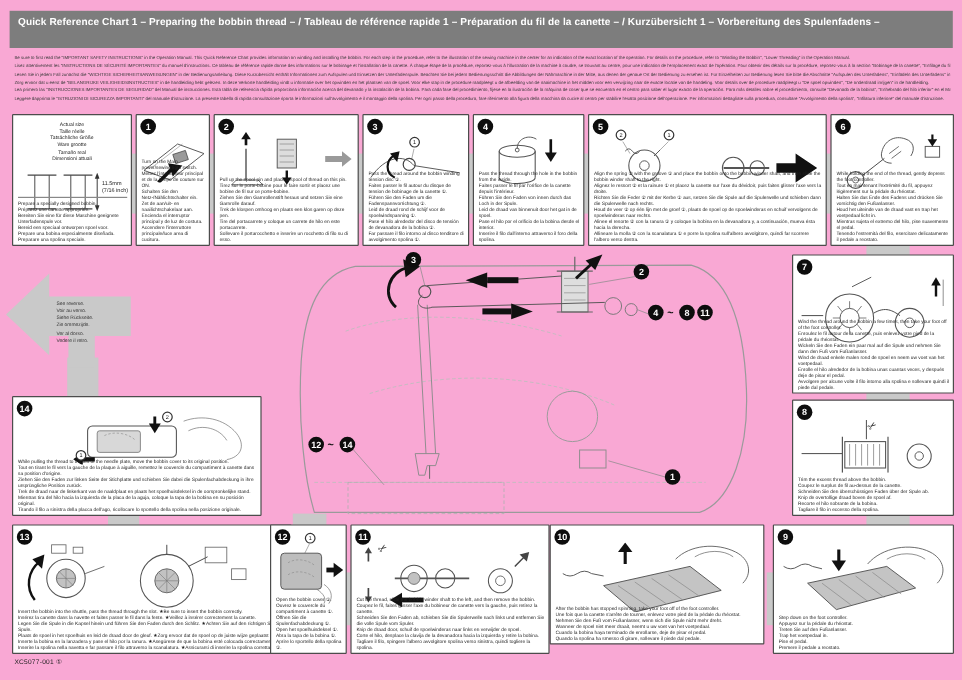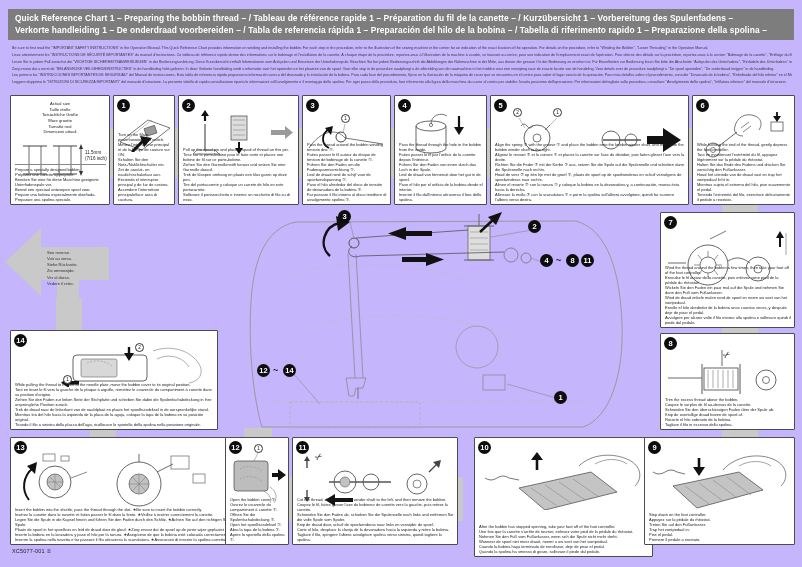--- a/index.html
+++ b/index.html
@@ -1,17 +1,17 @@
 <!DOCTYPE html>
 <html><head>
 <meta charset="utf-8">
 <style>
   html,body { margin:0; padding:0; background:#ffffff; }
   .sheet {
-    position:relative; width:802px; height:567px; background:#c4b5fd;
+    position:relative; width:802px; height:567px; background:#f9a8d4;
     font-family:"Liberation Sans", sans-serif; overflow:hidden;
     -webkit-text-size-adjust:none;
   }
   .hdr {
     position:absolute; left:8px; top:9px; width:786px; height:31px;
     background:#7d7d7d; color:#ffffff; box-sizing:border-box;
     padding:3px 7px 0 7px; font-size:8.4px; font-weight:bold; line-height:1.45;
     letter-spacing:0.1px;
   }
   .hdr .cl { white-space:nowrap; overflow:hidden; }
@@ -59,21 +59,20 @@
   .scissors { position:absolute; font-size:9px; color:#333; transform:rotate(-35deg); z-index:2; }
   svg { display:block; }
 </style>
 </head>
 <body>
 
 <div class="sheet">
 
   <div class="hdr">
     <div class="cl">Quick Reference Chart 1  – Preparing the bobbin thread – / Tableau de référence rapide 1  – Préparation du fil de la canette – / Kurzübersicht 1  – Vorbereitung des Spulenfadens –</div>
-    <div class="cl">Verkorte handleiding 1  – De onderdraad voorbereiden – / Tabla de referencia rápida 1  – Preparación del hilo de la bobina – / Tabella di riferimento rapido 1  – Preparazione della spolina –</div>
   </div>
 
   <div class="intro">
       <div class="cl">Be sure to first read the "IMPORTANT SAFETY INSTRUCTIONS" in the Operation Manual. This Quick Reference Chart provides information on winding and installing the bobbin. For each step in the procedure, refer to the illustration of the sewing machine in the center for an indication of the exact location of the operation. For details on the procedure, refer to "Winding the Bobbin", "Lower Threading" in the Operation Manual.</div>
       <div class="cl">Lisez attentivement les "INSTRUCTIONS DE SÉCURITÉ IMPORTANTES" du manuel d'instructions. Ce tableau de référence rapide donne des informations sur le bobinage et l'installation de la canette. À chaque étape de la procédure, reportez-vous à l'illustration de la machine à coudre, se trouvant au centre, pour une indication de l'emplacement exact de l'opération. Pour obtenir des détails sur la procédure, reportez-vous à la section "Bobinage de la canette", "Enfilage du fil de dessous" du manuel d'instructions.</div>
       <div class="cl">Lesen Sie in jedem Fall zunächst die "WICHTIGE SICHERHEITSANWEISUNGEN" in der Bedienungsanleitung. Diese Kurzübersicht enthält Informationen zum Aufspulen und Einsetzen der Unterfadenspule. Beachten Sie bei jedem Bedienungsschritt die Abbildungen der Nähmaschine in der Mitte, aus denen der genaue Ort der Bedienung zu ersehen ist. Für Einzelheiten zur Bedienung lesen Sie bitte die Abschnitte "Aufspulen des Unterfadens", "Einfädeln des Unterfadens" in der Bedienungsanleitung.</div>
       <div class="cl">Zorg ervoor dat u eerst de "BELANGRIJKE VEILIGHEIDSINSTRUCTIES" in de handleiding hebt gelezen. In deze Verkorte handleiding vindt u informatie over het opwinden en het plaatsen van de spoel. Voor elke stap in de procedure raadpleegt u de afbeelding van de naaimachine in het midden voor een verwijzing naar de exacte locatie van de handeling. Voor details over de procedure raadpleegt u "De spoel opwinden", "De onderdraad inrijgen" in de handleiding.</div>
       <div class="cl">Lea primero las "INSTRUCCIONES IMPORTANTES DE SEGURIDAD" del Manual de instrucciones. Esta tabla de referencia rápida proporciona información acerca del devanado y la instalación de la bobina. Para cada fase del procedimiento, fíjese en la ilustración de la máquina de coser que se encuentra en el centro para saber el lugar exacto de la operación. Para más detalles sobre el procedimiento, consulte "Devanado de la bobina", "Enhebrado del hilo inferior" en el Manual de instrucciones.</div>
       <div class="cl">Leggere dapprima le "ISTRUZIONI DI SICUREZZA IMPORTANTI" del manuale d'istruzione. La presente tabella di rapida consultazione riporta le informazioni sull'avvolgimento e il montaggio della spolina. Per ogni passo della procedura, fare riferimento alla figura della macchina da cucire al centro per stabilire l'esatta posizione dell'operazione. Per informazioni dettagliate sulla procedura, consultare "Avvolgimento della spolina", "Infilatura inferiore" del manuale d'istruzione.</div>
     </div>
@@ -500,21 +499,21 @@
     <div class="caps">
         <div class="cl">Cut the thread, slide the bobbin winder shaft to the left, and then remove the bobbin.</div>
         <div class="cl">Coupez le fil, faites glisser l'axe du bobineur de canette vers la gauche, puis retirez la canette.</div>
         <div class="cl">Schneiden Sie den Faden ab, schieben Sie die Spulerwelle nach links und entfernen Sie die volle Spule vom Spuler.</div>
         <div class="cl">Knip de draad door, schuif de spoelwinderas naar links en verwijder de spoel.</div>
         <div class="cl">Corte el hilo, desplace la clavija de la devanadora hacia la izquierda y retire la bobina.</div>
         <div class="cl">Tagliare il filo, spingere l'albero avvolgitore spolina verso sinistra, quindi togliere la spolina.</div>
       </div>
   </section>
 
-  <section class="panel" style="left:474px;top:437px;width:179px;height:120px">
+  <section class="panel" style="left:458px;top:437px;width:179px;height:100px">
     <div class="num">10</div>
     <svg class="fig" style="left:8px;top:14px" width="162" height="58" viewBox="0 0 162 58">
       <path d="M2,26 q6,4 12,0 q6,-4 12,0 L36,28" fill="none" stroke="#555" stroke-width="0.8"></path>
       <line x1="54" y1="18" x2="54" y2="4" stroke="#111" stroke-width="2.6"></line>
       <polygon points="54,0 48,8 60,8" fill="#111"></polygon>
       <polygon points="36,36 108,20 134,40 62,58" fill="#c4c4c4" stroke="#555" stroke-width="0.8"></polygon>
       <line x1="48" y1="36" x2="74" y2="54" stroke="#8a8a8a" stroke-width="0.6"></line>
       <line x1="62" y1="33" x2="88" y2="51" stroke="#8a8a8a" stroke-width="0.6"></line>
       <line x1="76" y1="30" x2="102" y2="48" stroke="#8a8a8a" stroke-width="0.6"></line>
       <line x1="90" y1="27" x2="116" y2="45" stroke="#8a8a8a" stroke-width="0.6"></line>

